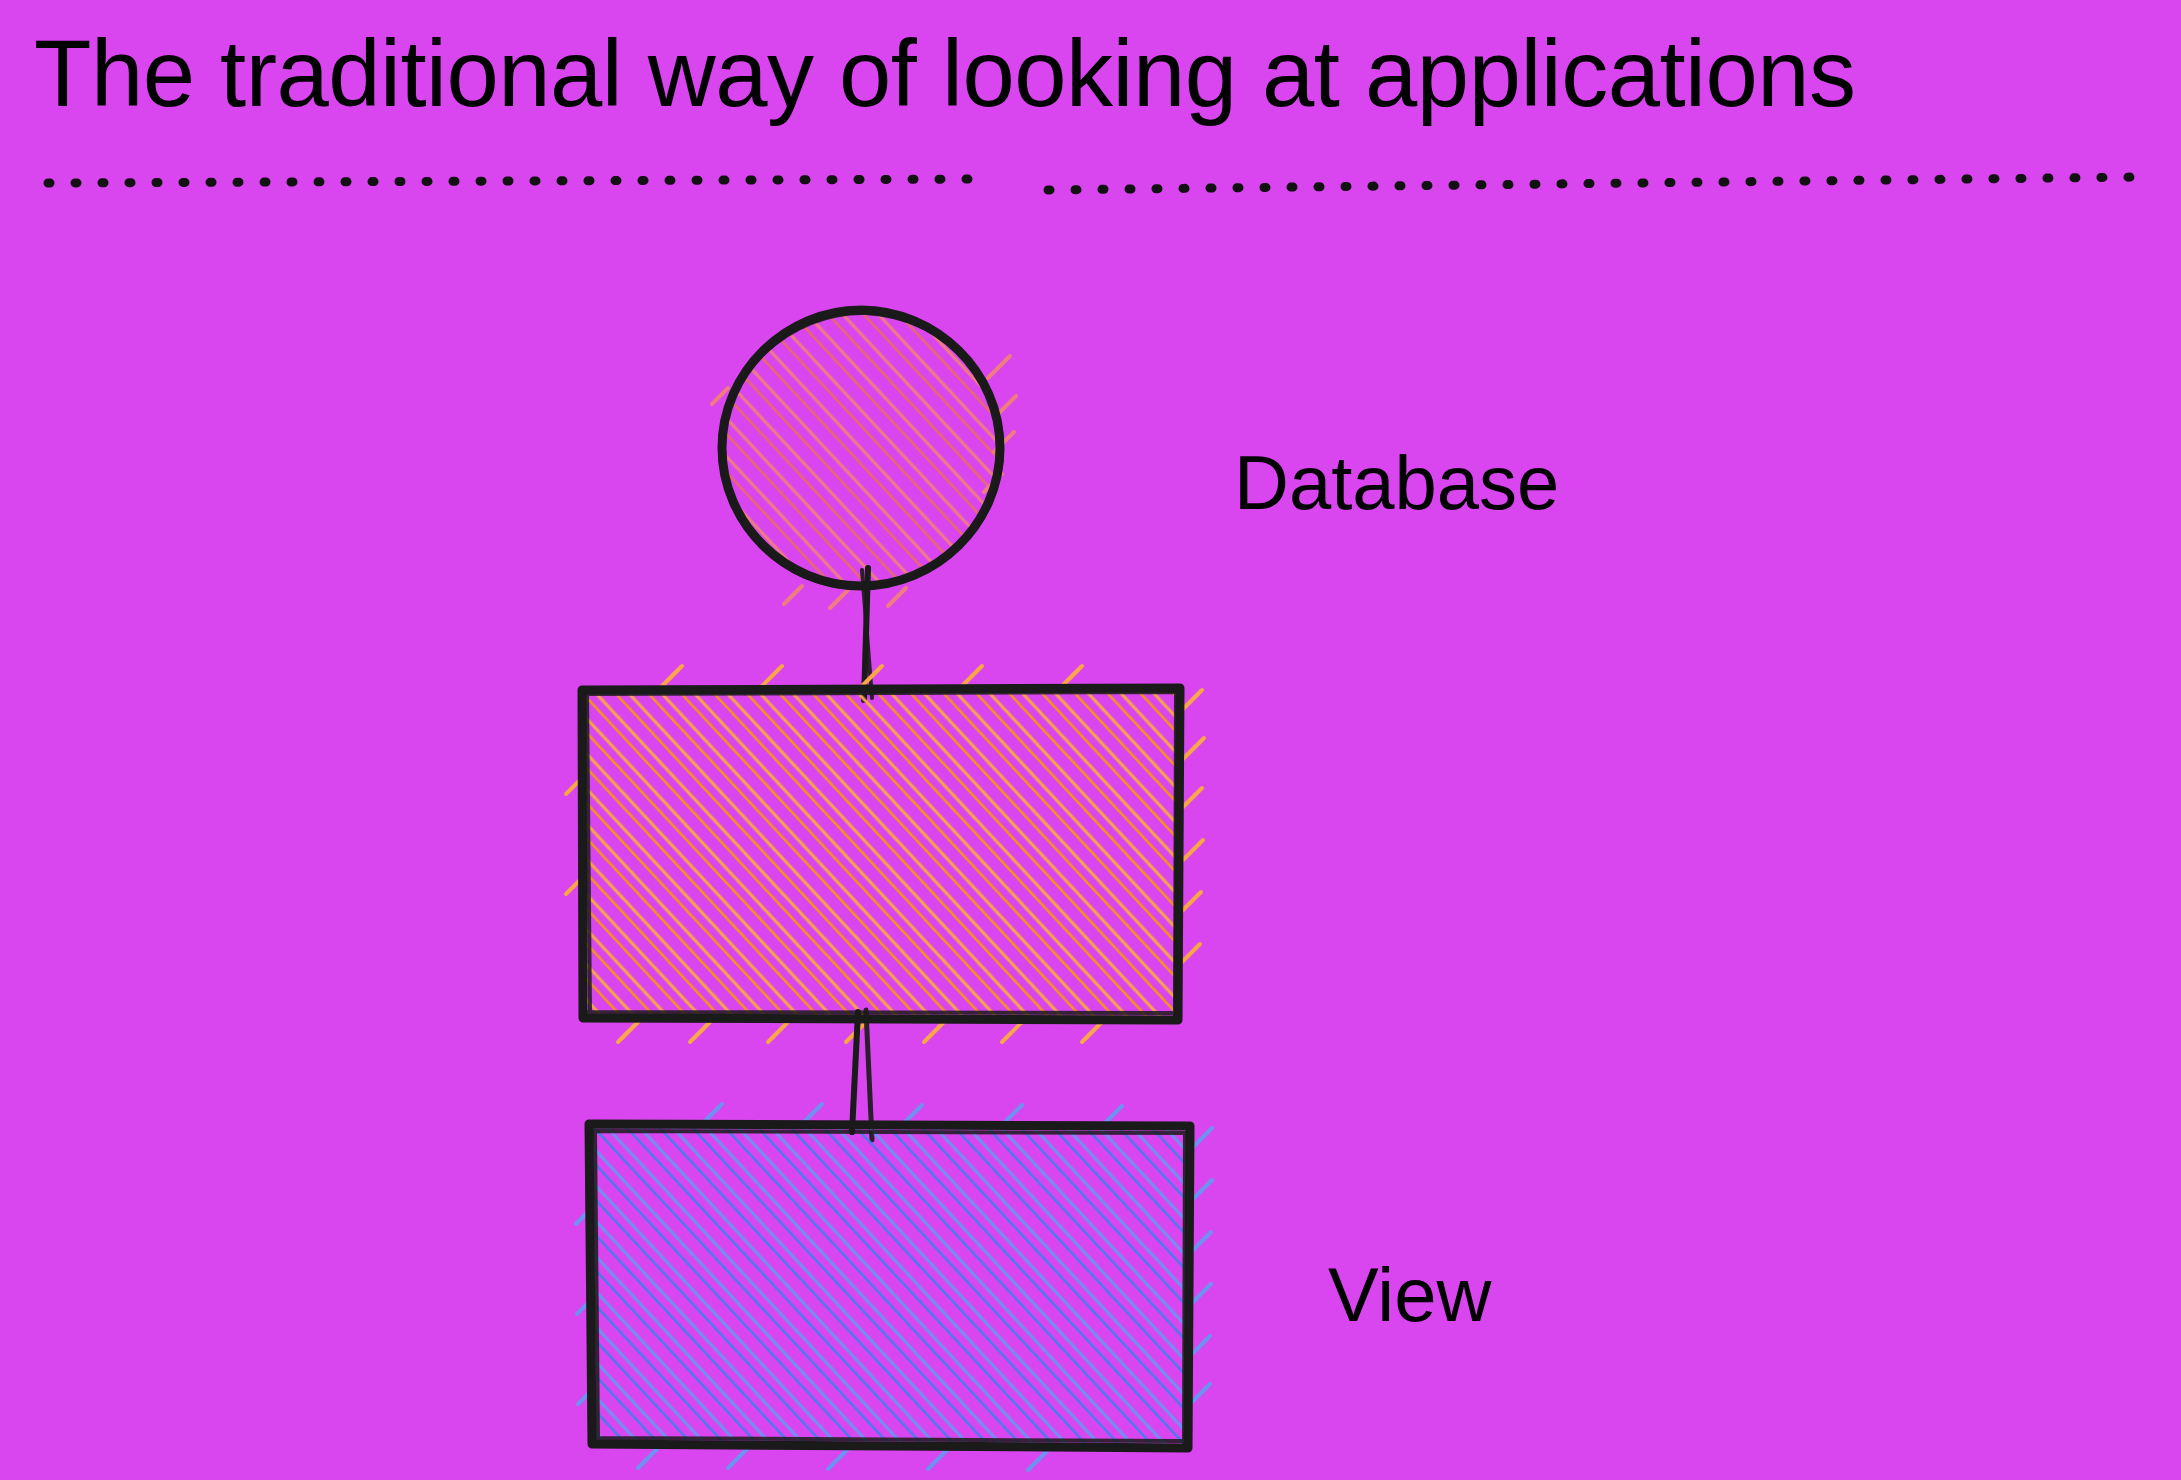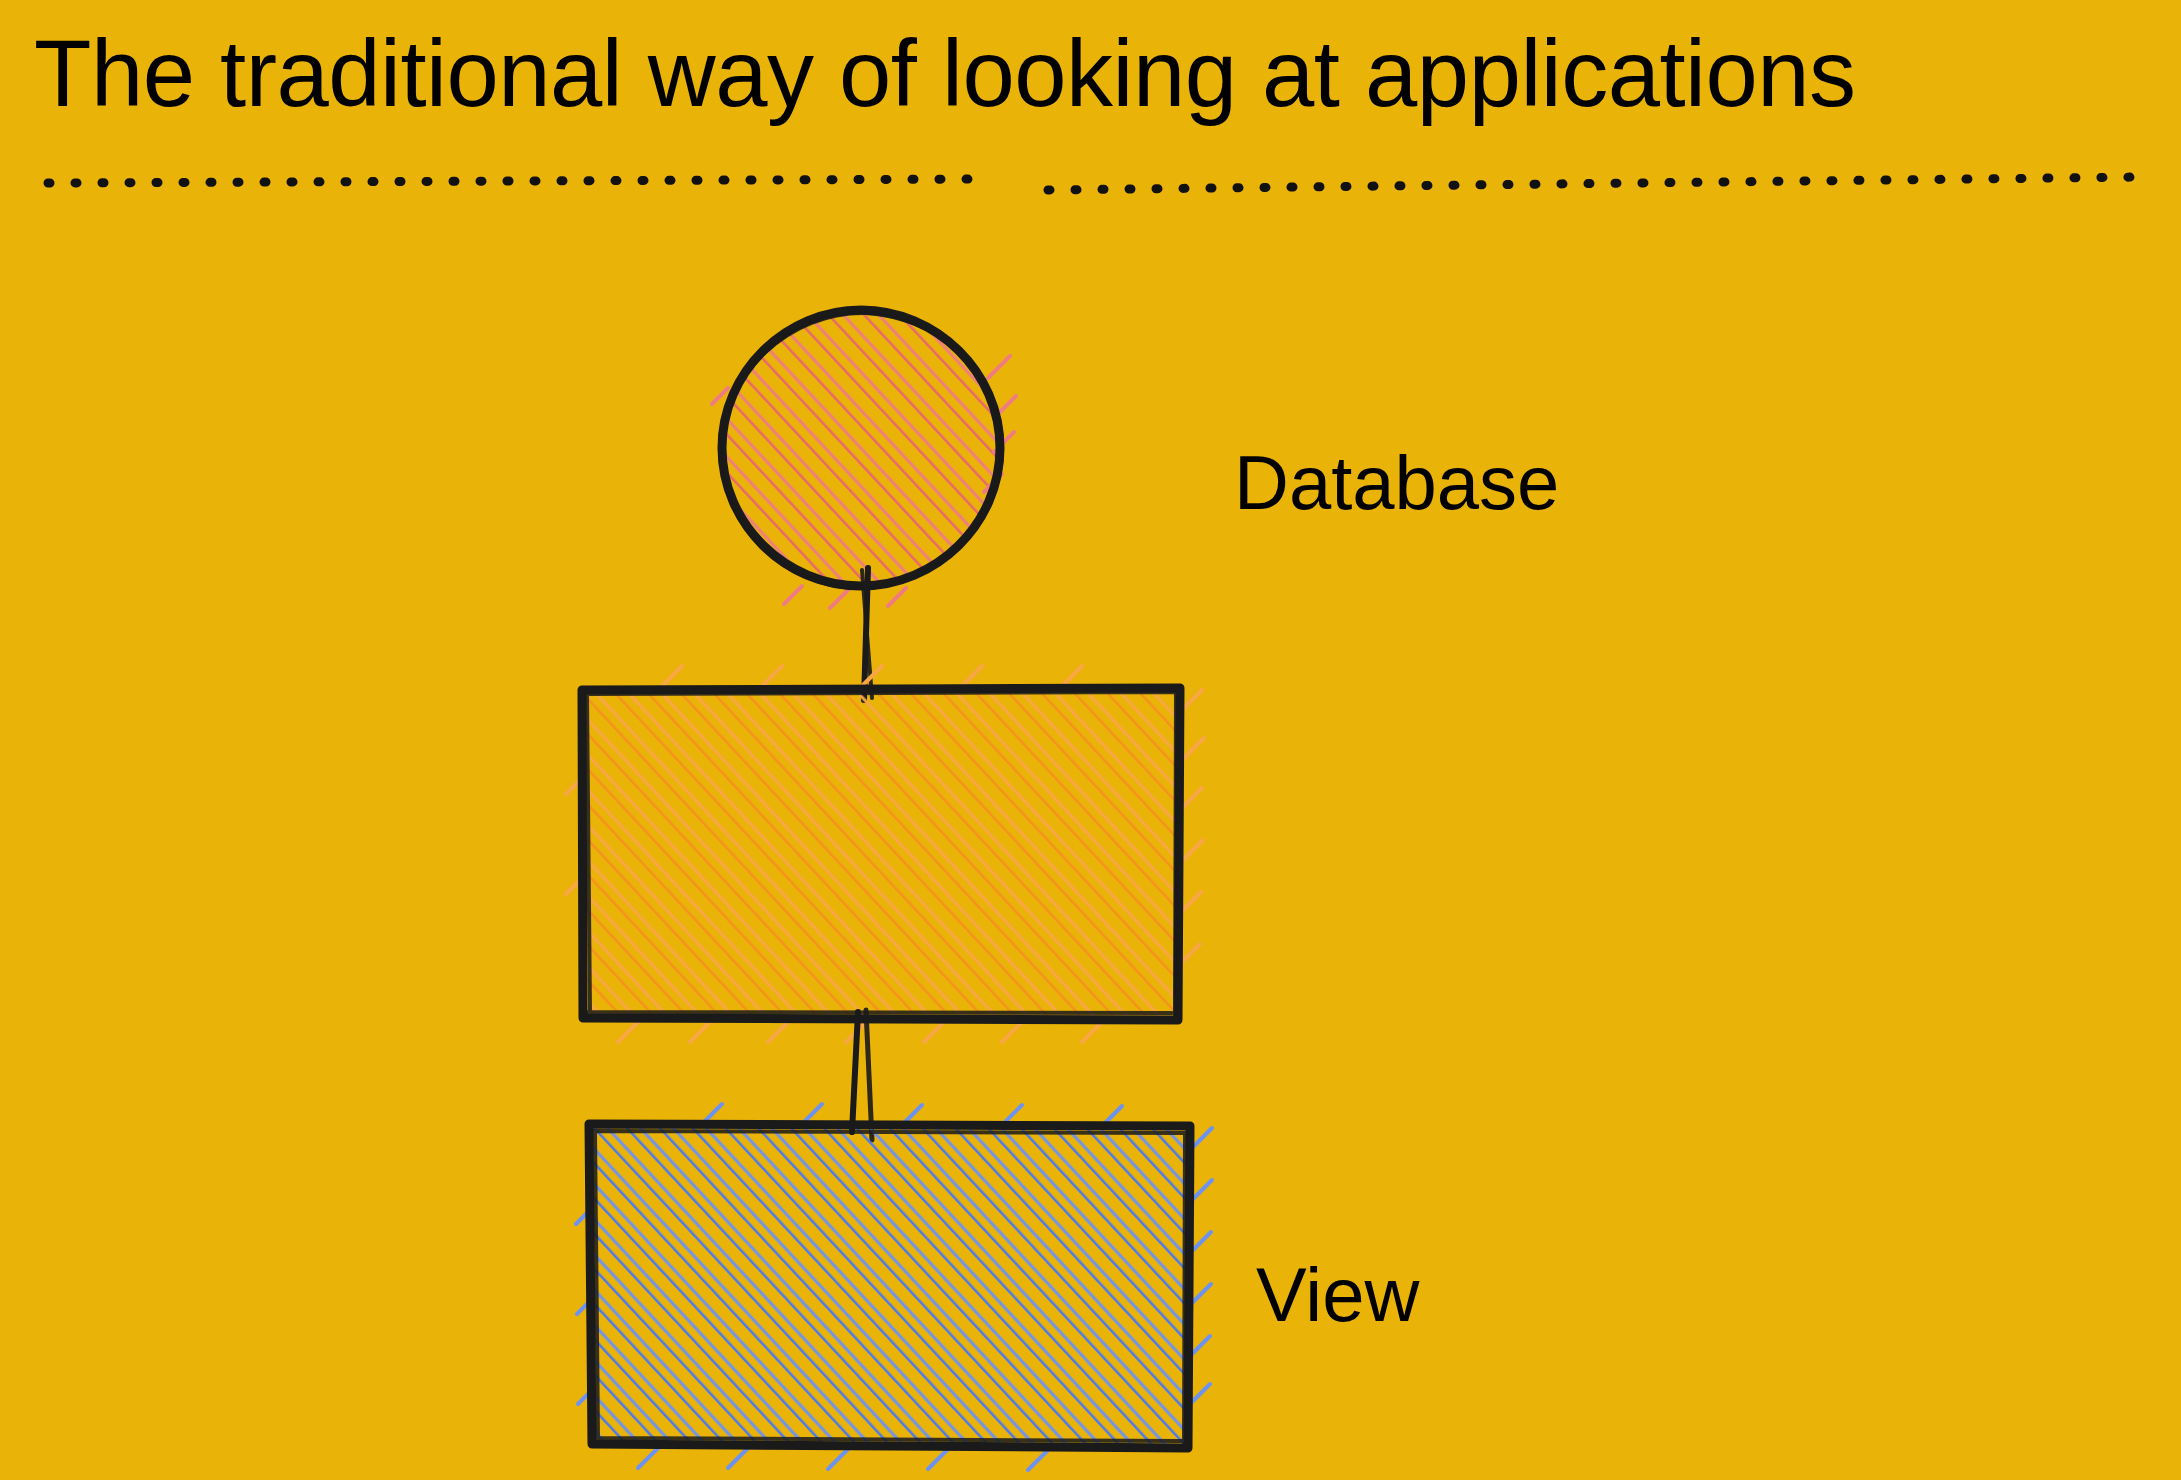--- a/index.html
+++ b/index.html
@@ -13,21 +13,21 @@
     height: 1480px;
     overflow: hidden;
     font-family: "Liberation Sans", sans-serif;
     -webkit-font-smoothing: antialiased;
   }
 
   #slide {
     position: relative;
     width: 2181px;
     height: 1480px;
-    background: #eab308;
+    background: #d946ef;
   }
 
   
   #title-block {
     position: absolute;
     left: 34px;
     top: 18px;
     width: 2120px;
     height: 130px;
   }
@@ -66,21 +66,21 @@
     font-family: "Liberation Sans", sans-serif;
     font-size: 76px;
     line-height: 84px;
     font-weight: 400;
     color: #000000;
     white-space: nowrap;
     margin-top: 37px;
   }
   #label-database { left: 1234px; top: 404px; }
   #label-business { left: 1262px; top: 808px; }
-  #label-view     { left: 1256px; top: 1216px; }
+  #label-view     { left: 1328px; top: 1216px; }
 </style>
 </head>
 <body>
 
 <div id="slide">
 
   <div id="title-block">
     <div id="slide-title">The traditional way of looking at applications</div>
   </div>
 

